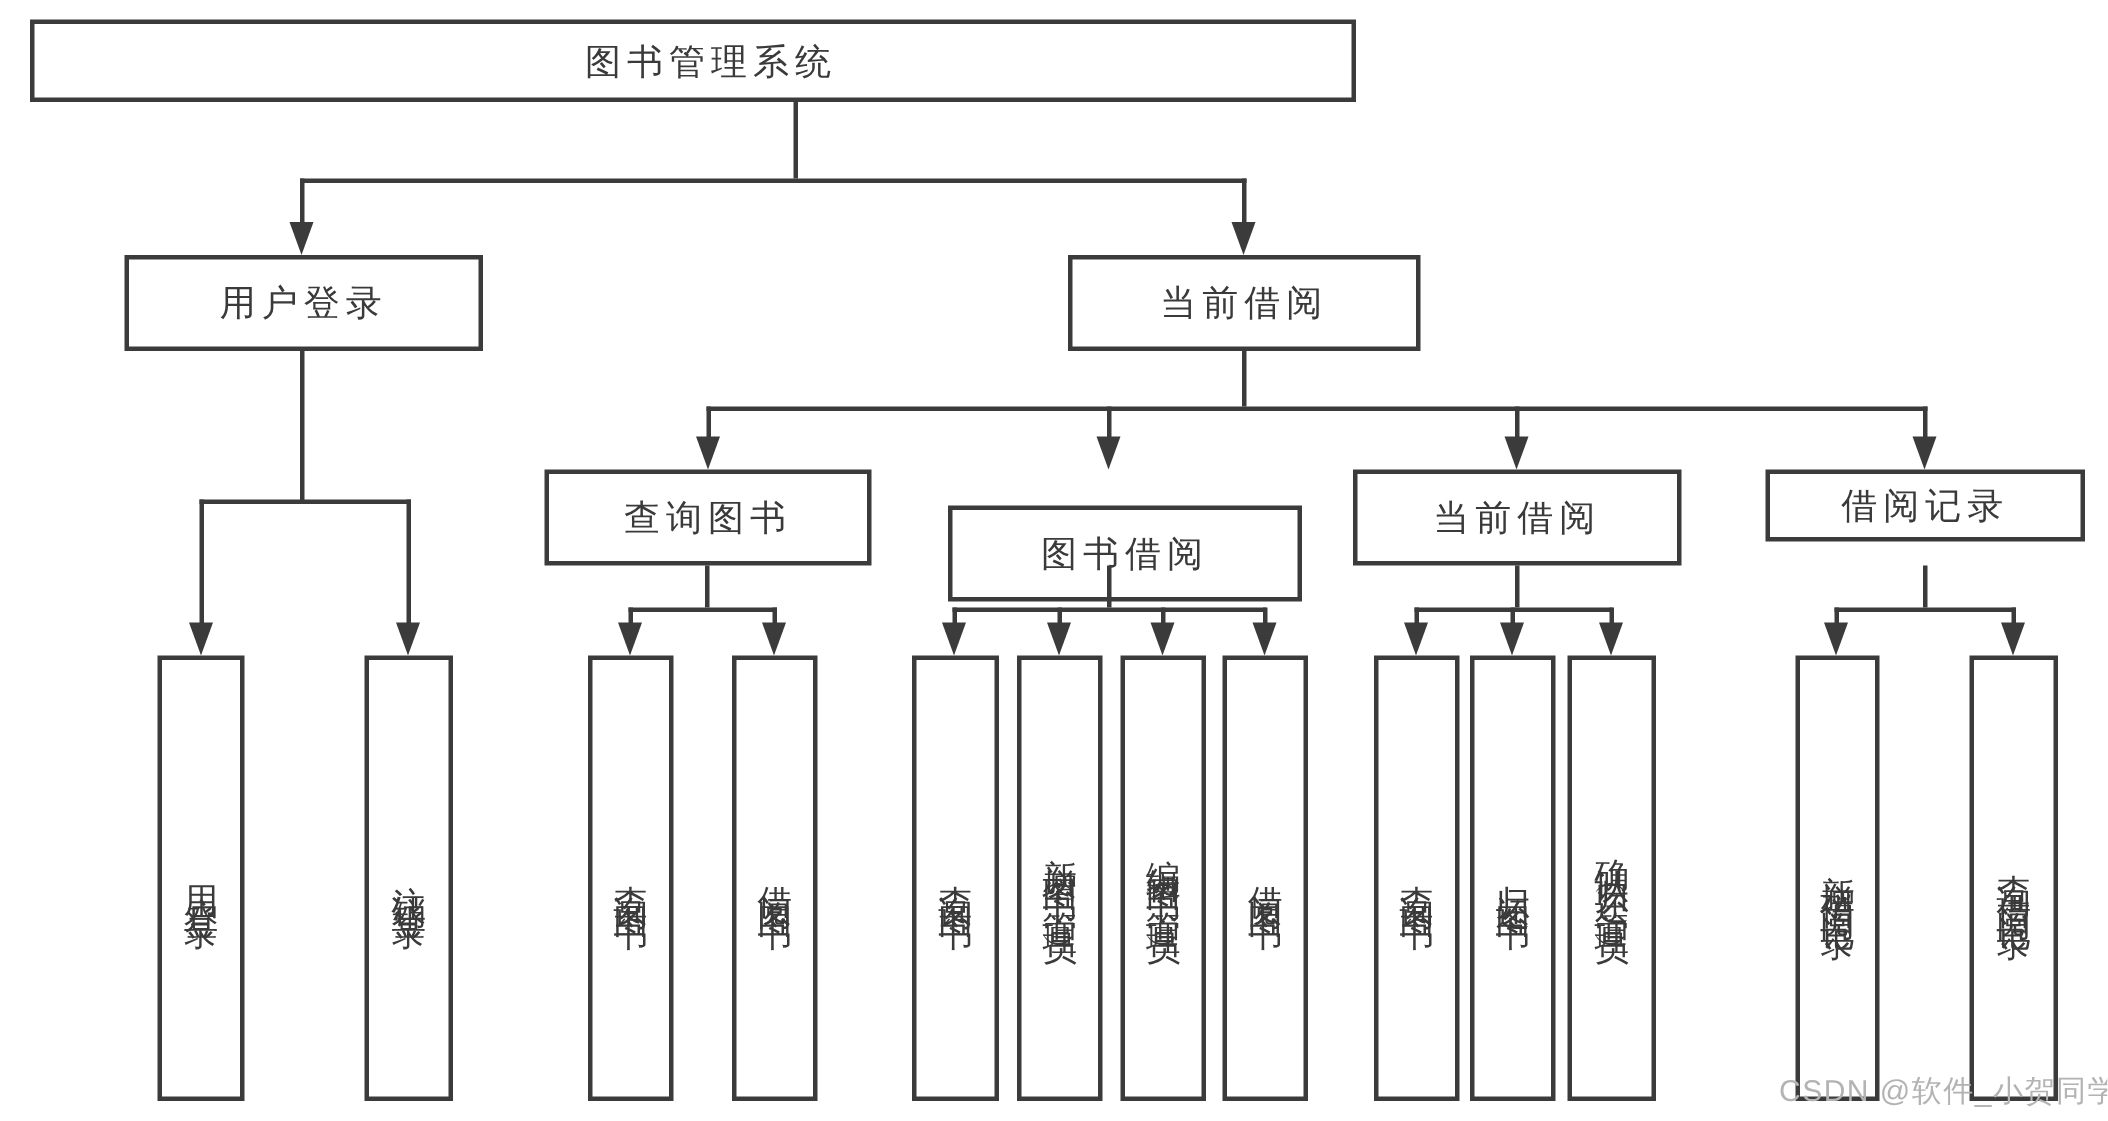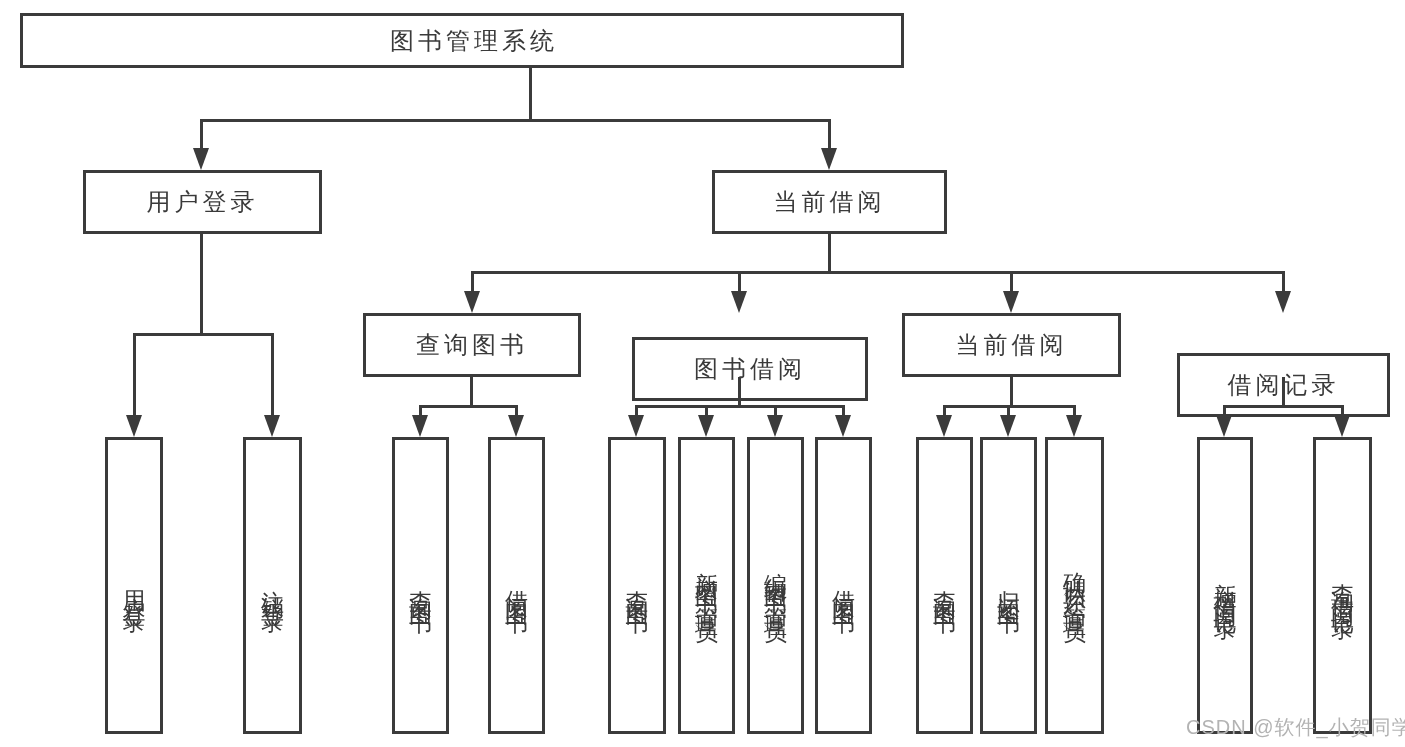--- a/index.html
+++ b/index.html
@@ -114,21 +114,21 @@
 
   <div class="box" style="left:363px; top:313px; width:218px; height:64px;">
     <span class="hlabel">查询图书</span>
   </div>
   <div class="box" style="left:632px; top:313px; width:236px; height:64px;margin-top:24px;">
     <span class="hlabel">图书借阅</span>
   </div>
   <div class="box" style="left:902px; top:313px; width:219px; height:64px;">
     <span class="hlabel">当前借阅</span>
   </div>
-  <div class="box" style="left:1177px; top:313px; width:213px; height:64px;margin-top:40px;">
+  <div class="box" style="left:1177px; top:313px; width:213px; height:48px;">
     <span class="hlabel">借阅记录</span>
   </div>
 
   <div class="vl" style="left:470px; top:377px; height:28px;"></div>
   <div class="hl" style="left:419px; top:405px; width:99px;"></div>
   <div class="vl" style="left:419px; top:405px; height:12px;"></div>
   <div class="ah" style="left:412px; top:415px;"></div>
   <div class="vl" style="left:515px; top:405px; height:12px;"></div>
   <div class="ah" style="left:508px; top:415px;"></div>
 

